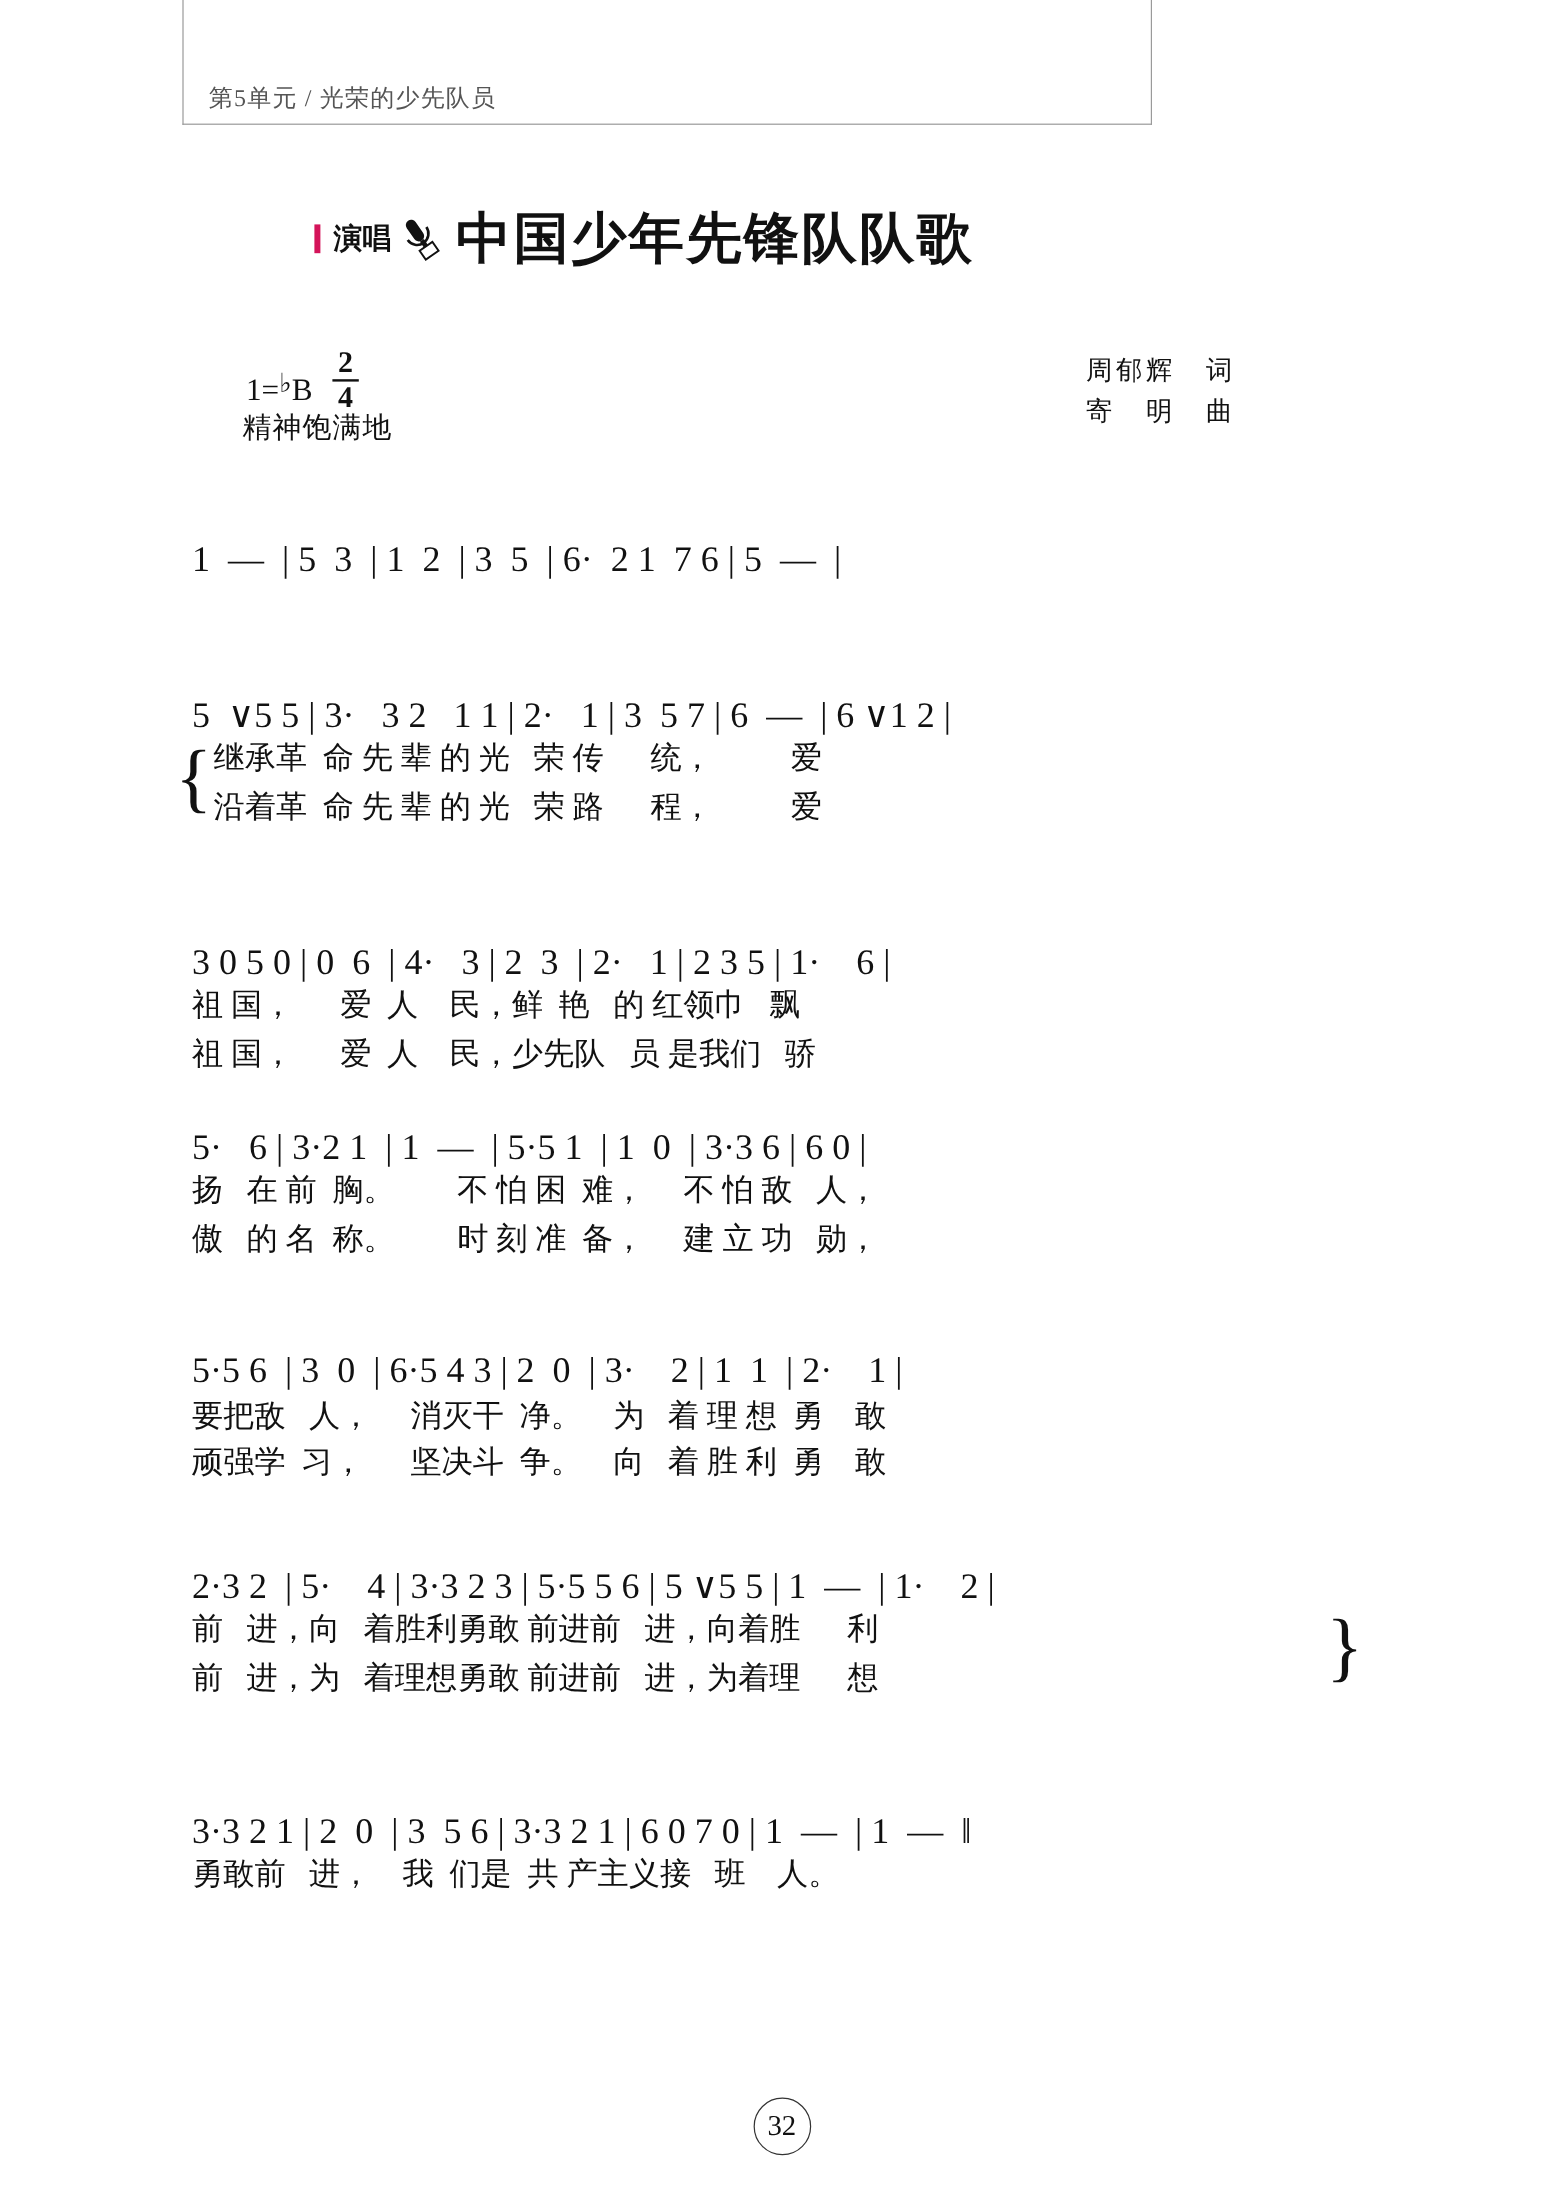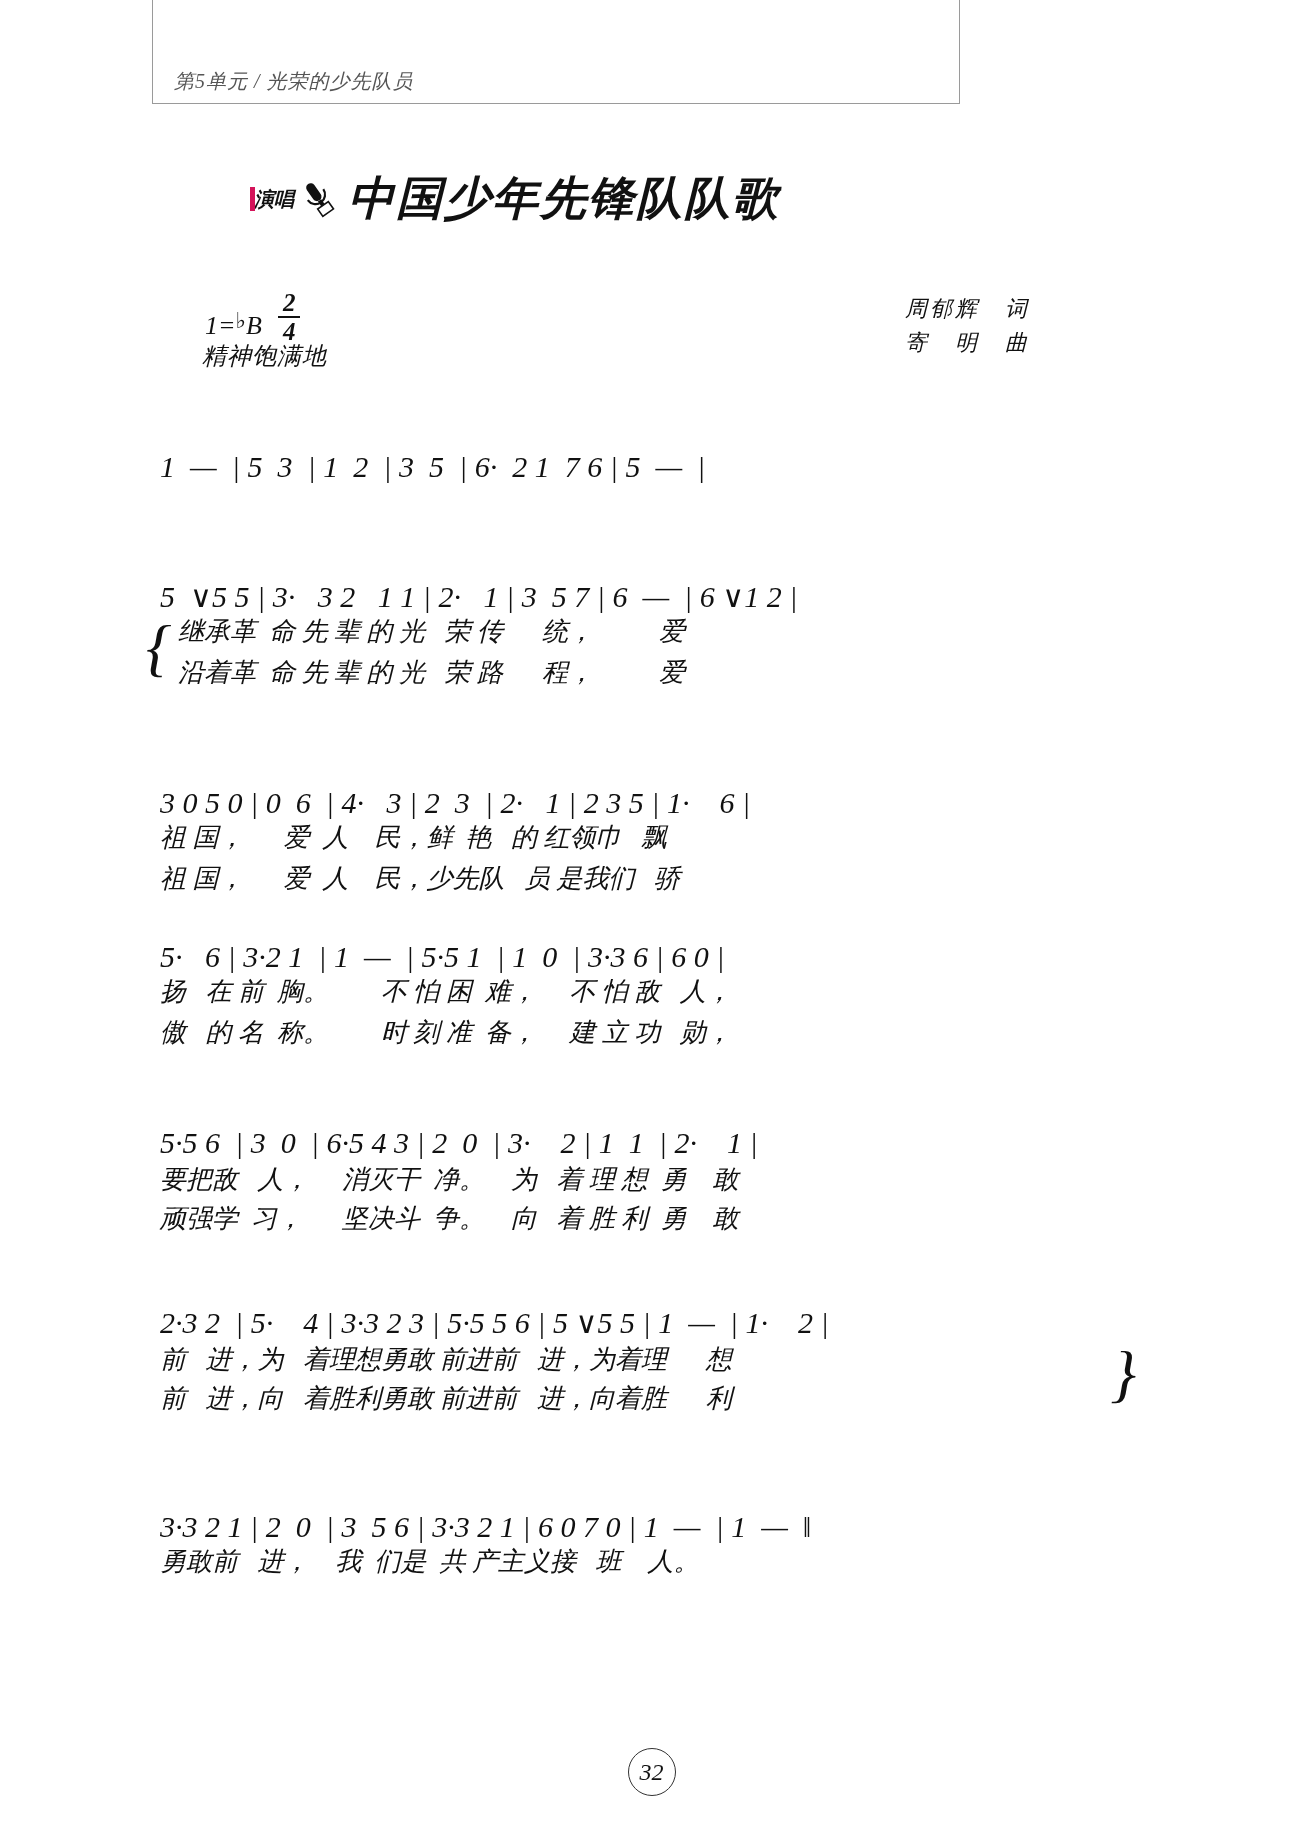--- a/index.html
+++ b/index.html
@@ -2,43 +2,43 @@
 <html><head>
 <meta charset="utf-8">
 <style>
   html,body{margin:0;padding:0;background:#ffffff;}
   body{
     width:1303px;height:1842px;position:relative;
     font-family:"Liberation Serif","DejaVu Serif",serif;
     color:#111;
     overflow:hidden;
   }
-  .page{position:absolute;inset:0;font-style:italic;}
+  .page{position:absolute;inset:0;}
 
   
   .header-box{
     position:absolute;left:152px;top:0px;width:808px;height:104px;
     border:1px solid #9a9a9a;border-top:none;
     box-sizing:border-box;
   }
   .header-text{
     position:absolute;left:174px;top:68px;
     font-size:20px;color:#555;letter-spacing:1px;
     font-family:"Liberation Serif","DejaVu Serif",serif;
   }
 
   
   .title-row{
     position:absolute;left:250px;top:168px;width:820px;height:62px;
     display:flex;align-items:center;
   }
   .tag{
     display:inline-flex;align-items:center;height:30px;
-    font-size:20px;font-weight:bold;color:#111;
-    padding-left:4px;position:relative;
+    font-size:24px;font-weight:bold;color:#111;
+    padding-left:16px;position:relative;margin-left:12px;
   }
   .tag:before{
     content:"";position:absolute;left:0;top:3px;width:5px;height:24px;background:#d4145a;
   }
   .mic{
     display:inline-block;width:40px;height:38px;margin-left:4px;margin-right:10px;
   }
   .main-title{
     font-size:46px;font-weight:bold;letter-spacing:2px;
     font-family:"Liberation Serif","DejaVu Serif",serif;
@@ -140,22 +140,22 @@
 
   <div class="system" style="top:1128px;">
     <div class="notes">5·5 6  | 3  0  | 6·5 4 3 | 2  0  | 3·    2 | 1  1  | 2·    1 |</div>
     <div class="lyr lyr2">要把敌   人，     消灭干  净。    为   着 理 想  勇    敢</div>
     <div class="lyr">顽强学  习，      坚决斗  争。    向   着 胜 利  勇    敢</div>
   </div>
 
   <div class="system" style="top:1308px;">
     <div class="notes">2·3 2  | 5·    4 | 3·3 2 3 | 5·5 5 6 | 5 ∨5 5 | 1  —  | 1·    2 |</div>
     <div style="position:relative;">
+      <div class="lyr">前   进，向   着胜利勇敢 前进前   进，向着胜      利</div>
       <div class="lyr lyr2">前   进，为   着理想勇敢 前进前   进，为着理      想</div>
-      <div class="lyr">前   进，向   着胜利勇敢 前进前   进，向着胜      利</div>
       <span class="brace" style="right:14px;top:12px;position:absolute;">}</span>
     </div>
   </div>
 
   <div class="system" style="top:1512px;">
     <div class="notes">3·3 2 1 | 2  0  | 3  5 6 | 3·3 2 1 | 6 0 7 0 | 1  —  | 1  —  ‖</div>
     <div class="lyr">勇敢前   进，    我  们是  共 产主义接   班    人。</div>
   </div>
 
   <div class="page-num">32</div>

